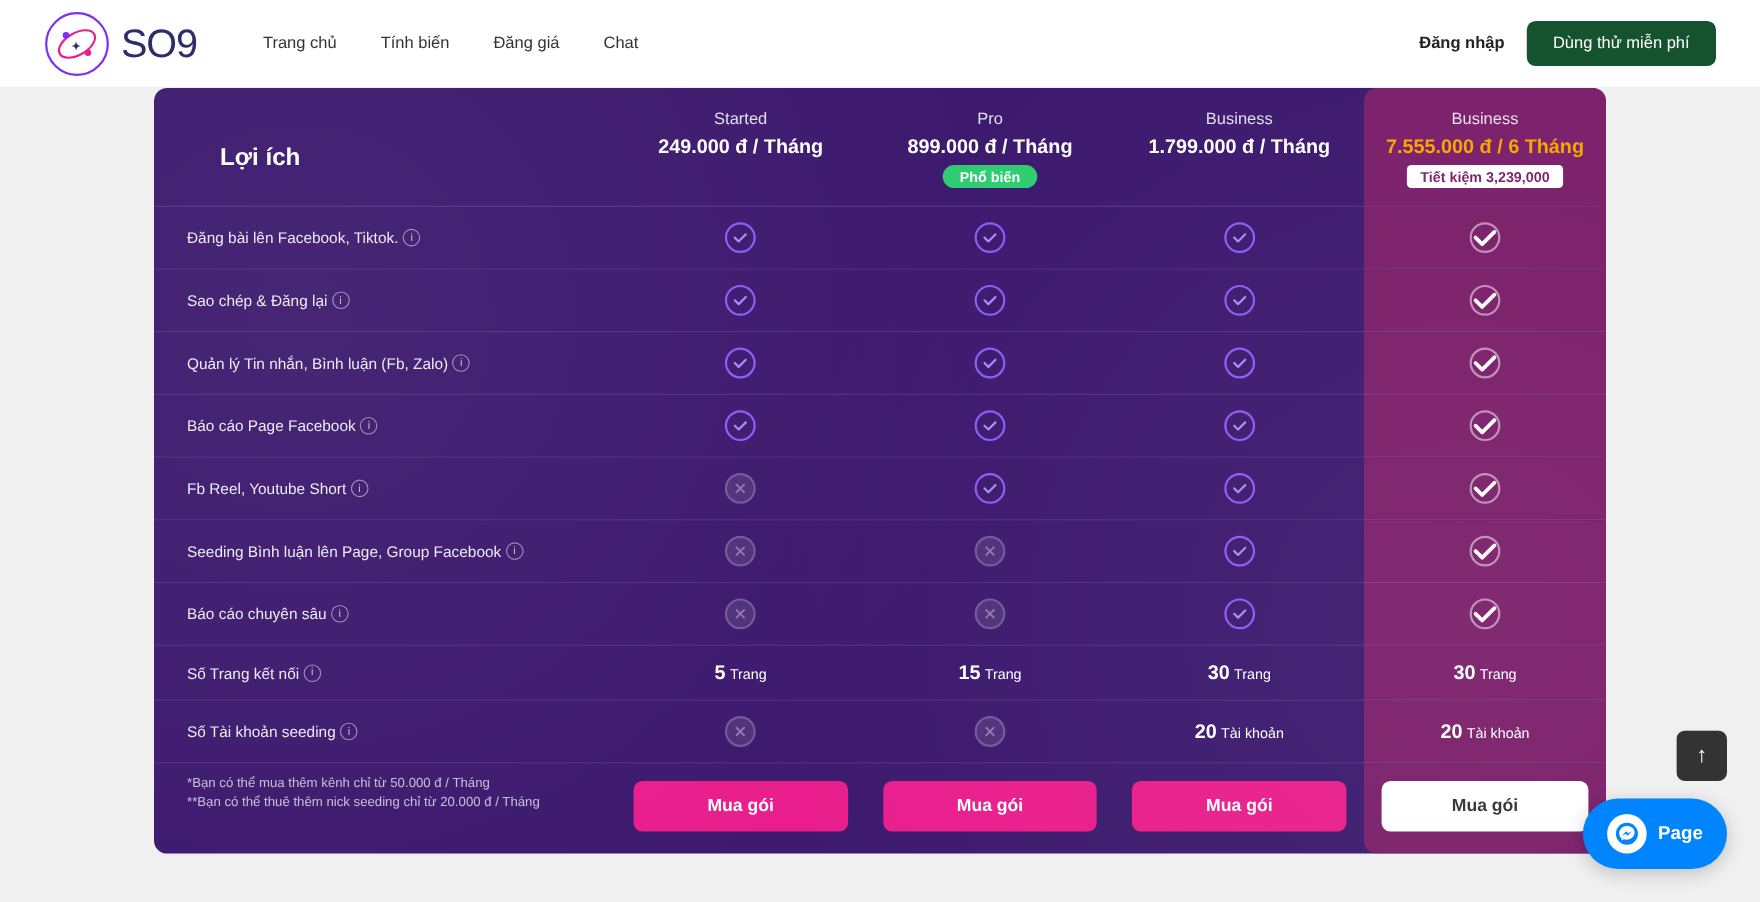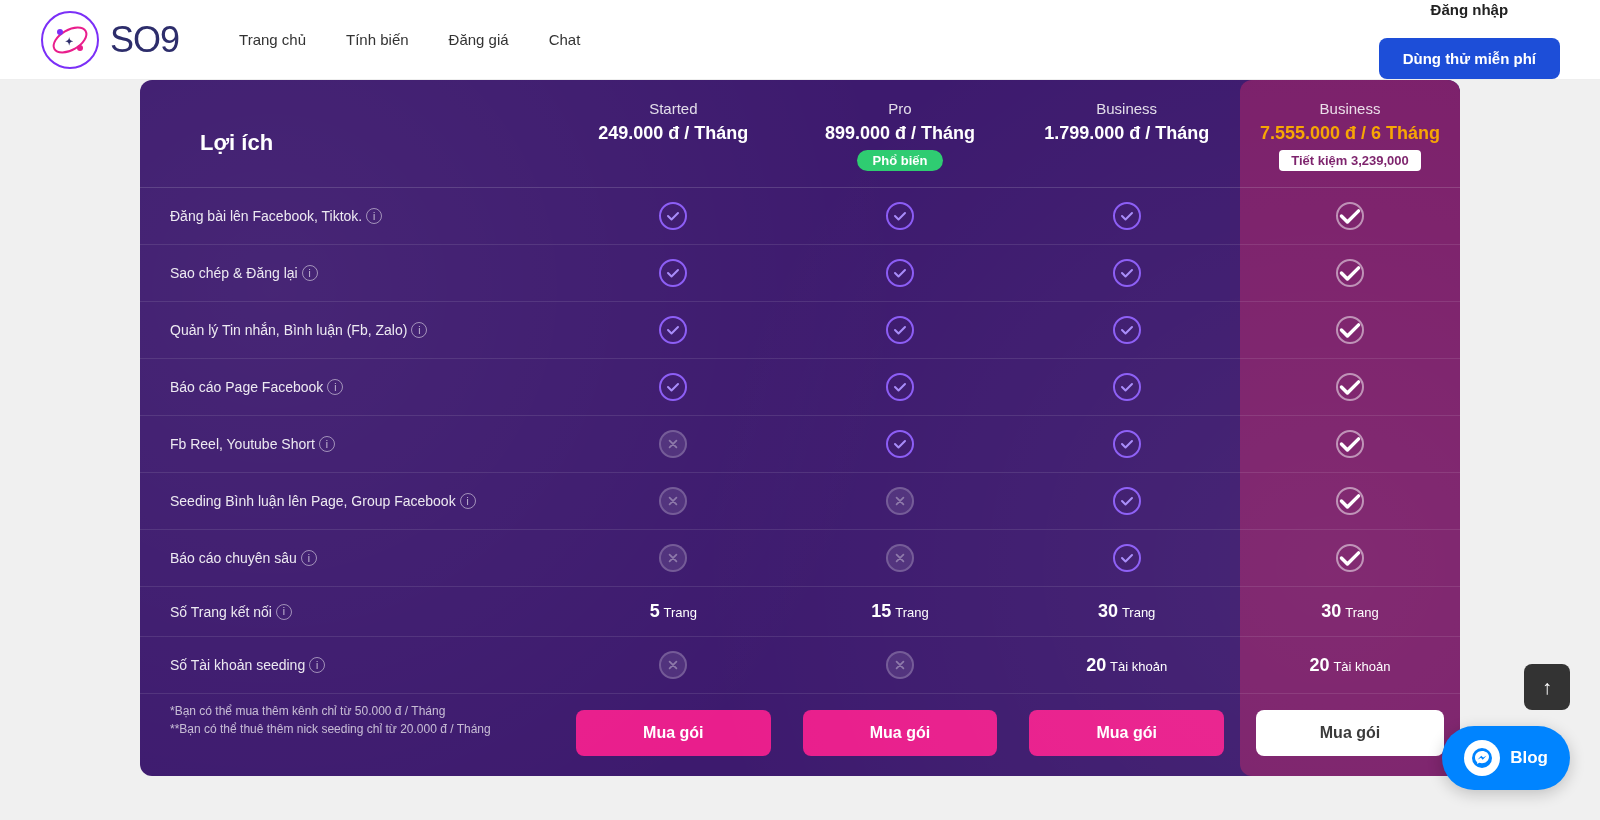--- a/index.html
+++ b/index.html
@@ -41,33 +41,32 @@
     .nav-item {
       font-size: 15px;
       color: #333;
       cursor: pointer;
       text-decoration: none;
     }
     .header-actions {
       display: flex;
       align-items: center;
       gap: 20px;
-      flex-direction: column;
     }
     .login-btn {
       font-size: 15px;
       font-weight: 600;
       color: #222;
       cursor: pointer;
     }
     .trial-btn {
-      background: #1d4ed8;
+      background: #14532d;
       color: #fff;
       font-size: 15px;
-      font-weight: 700;
+      font-weight: 400;
       padding: 12px 24px;
       border-radius: 8px;
       cursor: pointer;
       border: none;
       white-space: nowrap;
     }
 
     
     .main {
       display: flex;
@@ -726,14 +725,14 @@
 
 <div class="scroll-top">↑</div>
 
 <div class="chat-btn">
   <div class="chat-icon-circle">
     <svg width="22" height="22" viewBox="0 0 22 22" fill="none">
       <circle cx="11" cy="11" r="10" fill="#0084ff"></circle>
       <path d="M11 4C7.134 4 4 6.91 4 10.5c0 1.9.83 3.6 2.16 4.8V17l2.08-1.15C9.01 16.1 9.99 16.3 11 16.3c3.866 0 7-2.91 7-6.5S14.866 4 11 4zm.7 8.75l-1.78-1.9-3.48 1.9 3.83-4.07 1.82 1.9 3.44-1.9-3.83 4.07z" fill="white"></path>
     </svg>
   </div>
-  <span>Blog</span>
+  <span>Page</span>
 </div>
 
 </body></html>

